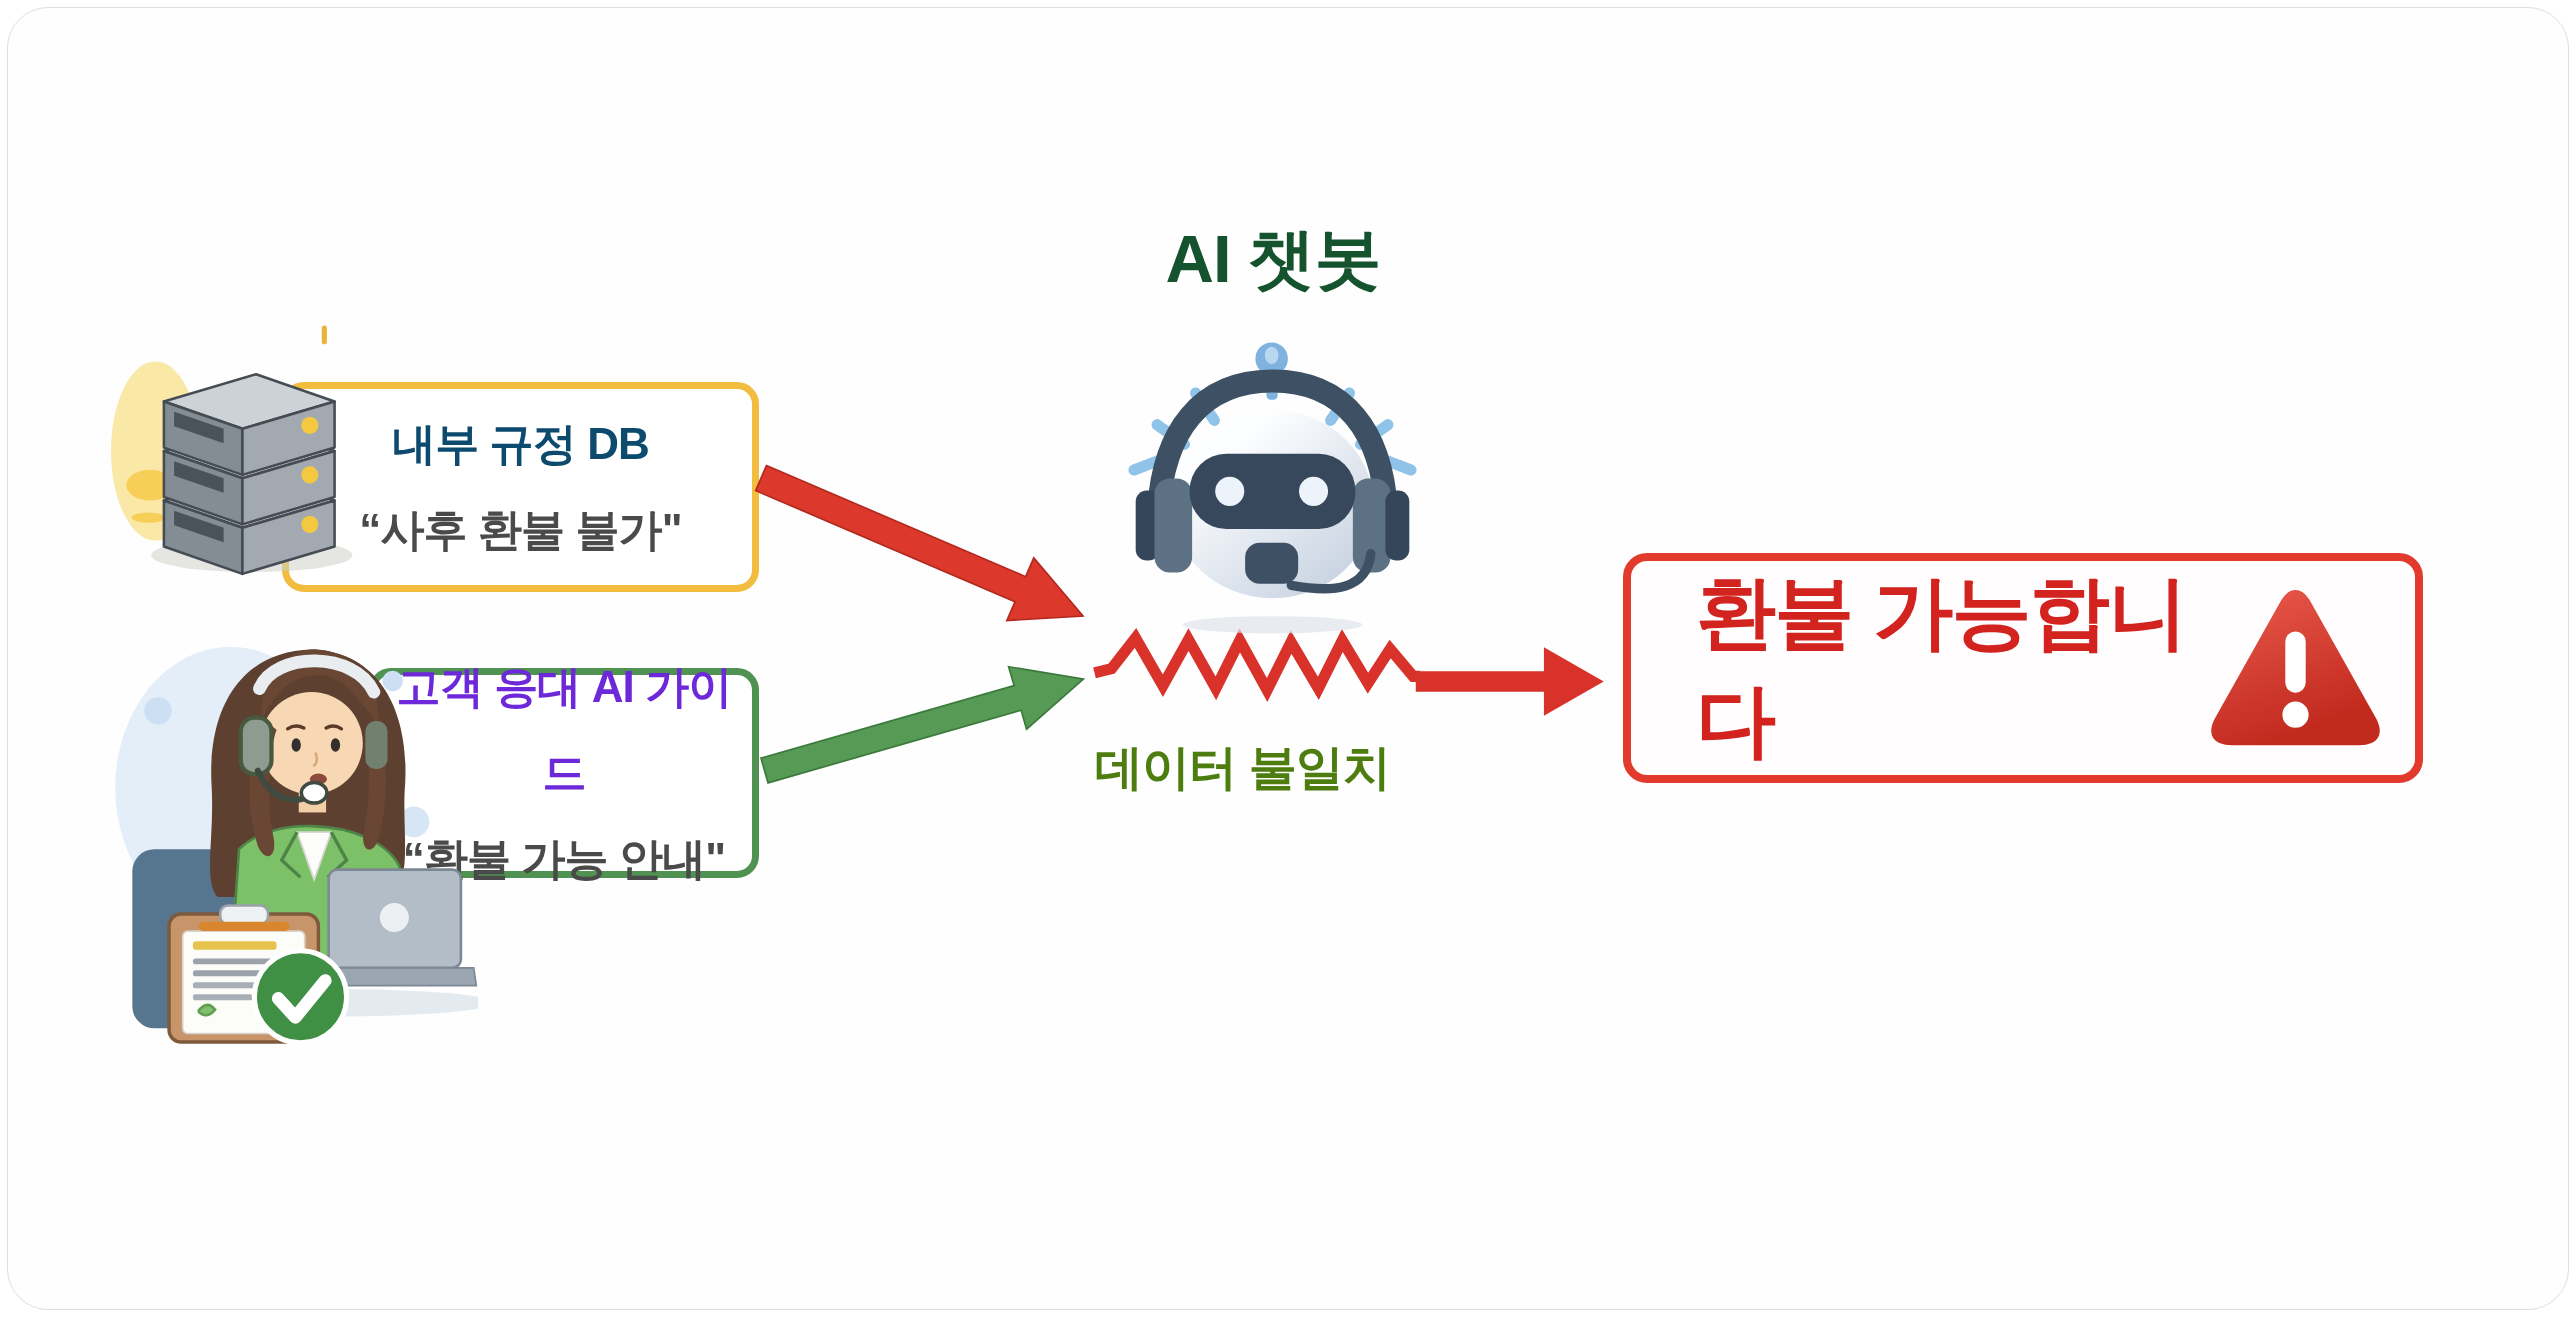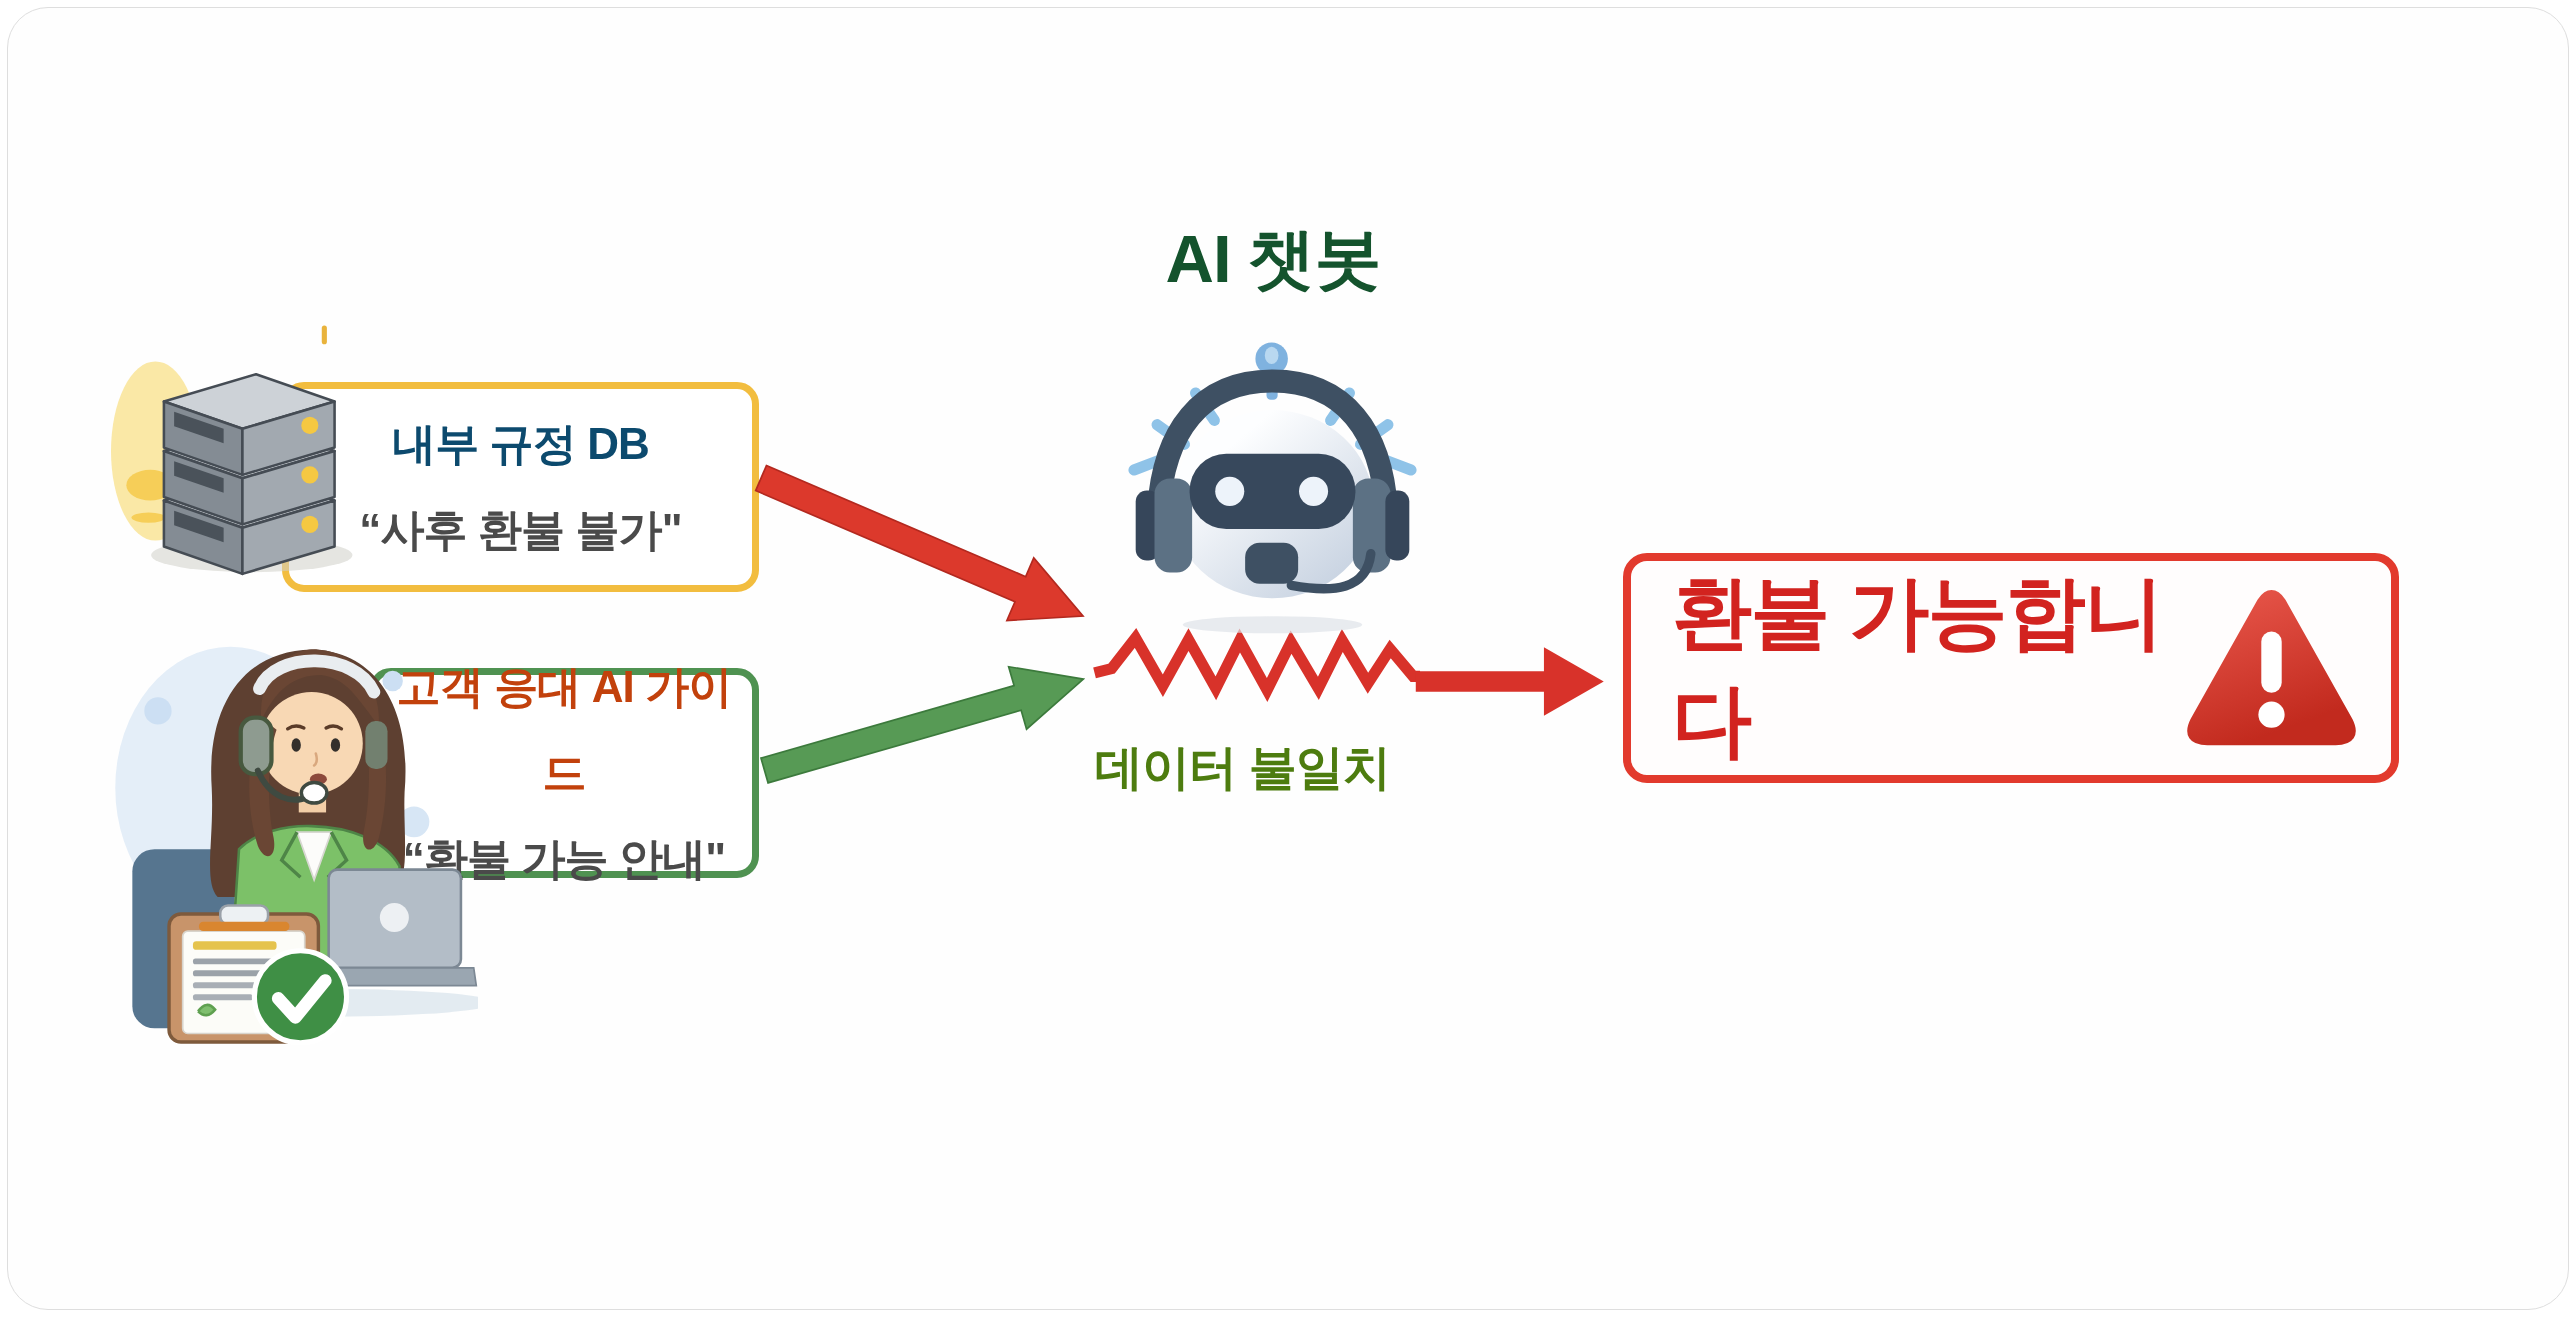--- a/index.html
+++ b/index.html
@@ -88,21 +88,21 @@
     </g>
     <polygon points="74,220 132,240 132,257 74,237" fill="#4A525A"></polygon>
     <polygon points="74,162 132,182 132,199 74,179" fill="#4A525A"></polygon>
     <polygon points="74,104 132,124 132,141 74,121" fill="#4A525A"></polygon>
     <circle cx="233" cy="236" r="10" fill="#F5C842"></circle>
     <circle cx="233" cy="178" r="10" fill="#F5C842"></circle>
     <circle cx="233" cy="120" r="10" fill="#F5C842"></circle>
   </svg>
 
   <div class="abs src-box box-green" style="border-color: rgb(79, 146, 81);">
-    <div style="color: #c2410c;">고객 응대 AI 가이드</div>
+    <div style="color: #6d28d9;">고객 응대 AI 가이드</div>
     <div style="color: rgb(74, 74, 74);">“환불 가능 안내"</div>
   </div>
 
   <svg class="abs icon-layer" style="left:111px;top:617px;" width="367" height="431" viewBox="0 0 430 505">
     <ellipse cx="140" cy="200" rx="135" ry="165" fill="#E4EEF8"></ellipse>
     <circle cx="55" cy="110" r="16" fill="#CCDFF3"></circle>
     <circle cx="330" cy="75" r="12" fill="#CCDFF3"></circle>
     <circle cx="355" cy="240" r="18" fill="#D7E6F5"></circle>
     <circle cx="40" cy="300" r="12" fill="#D7E6F5"></circle>
     <rect x="25" y="272" width="120" height="210" rx="26" fill="#56758F"></rect>
@@ -161,21 +161,21 @@
     </g>
   </svg>
 
   <svg class="abs arrow-layer" style="left:1080px;top:619px;" width="534" height="107" viewBox="0 0 625 125">
     <polyline points="17,63 37,58 65,22 97,78 127,24 159,81 187,25 219,83 247,27 279,81 307,25 337,75 363,35 390,67 398,67" fill="none" stroke-width="13" stroke="#D8322A"></polyline>
     <polygon points="393,61 543,61 543,33 613,73 543,113 543,85 393,85" fill="#D8322A"></polygon>
   </svg>
 
   <div class="abs conflict-label" style="color: #4d7c0f;">데이터 불일치</div>
 
-  <div class="abs out-box" style="border-color: rgb(226, 58, 45);">
+  <div class="abs out-box" style="border-color: rgb(226, 58, 45); padding-left: 24px;">
     <div class="out-text" style="color: rgb(210, 35, 31);">환불 가능합니다</div>
     <svg class="out-icon" width="175" height="162" viewBox="0 0 120 110">
       <defs>
         <linearGradient id="warnGrad" x1="0" y1="0" x2="0.4" y2="1">
           <stop offset="0" stop-color="#E9584C"></stop>
             <stop offset="1" stop-color="#C22A1E"></stop>
         </linearGradient>
       </defs>
       <path d="M 54 10 Q 60 1 66 10 L 112 92 Q 118 104 104 104 L 16 104 Q 2 104 8 92 Z" fill="url(#warnGrad)" stroke="url(#warnGrad)" stroke-width="8" stroke-linejoin="round"></path>
       <rect x="53" y="30" width="14" height="42" rx="7" fill="#FFFFFF"></rect>

